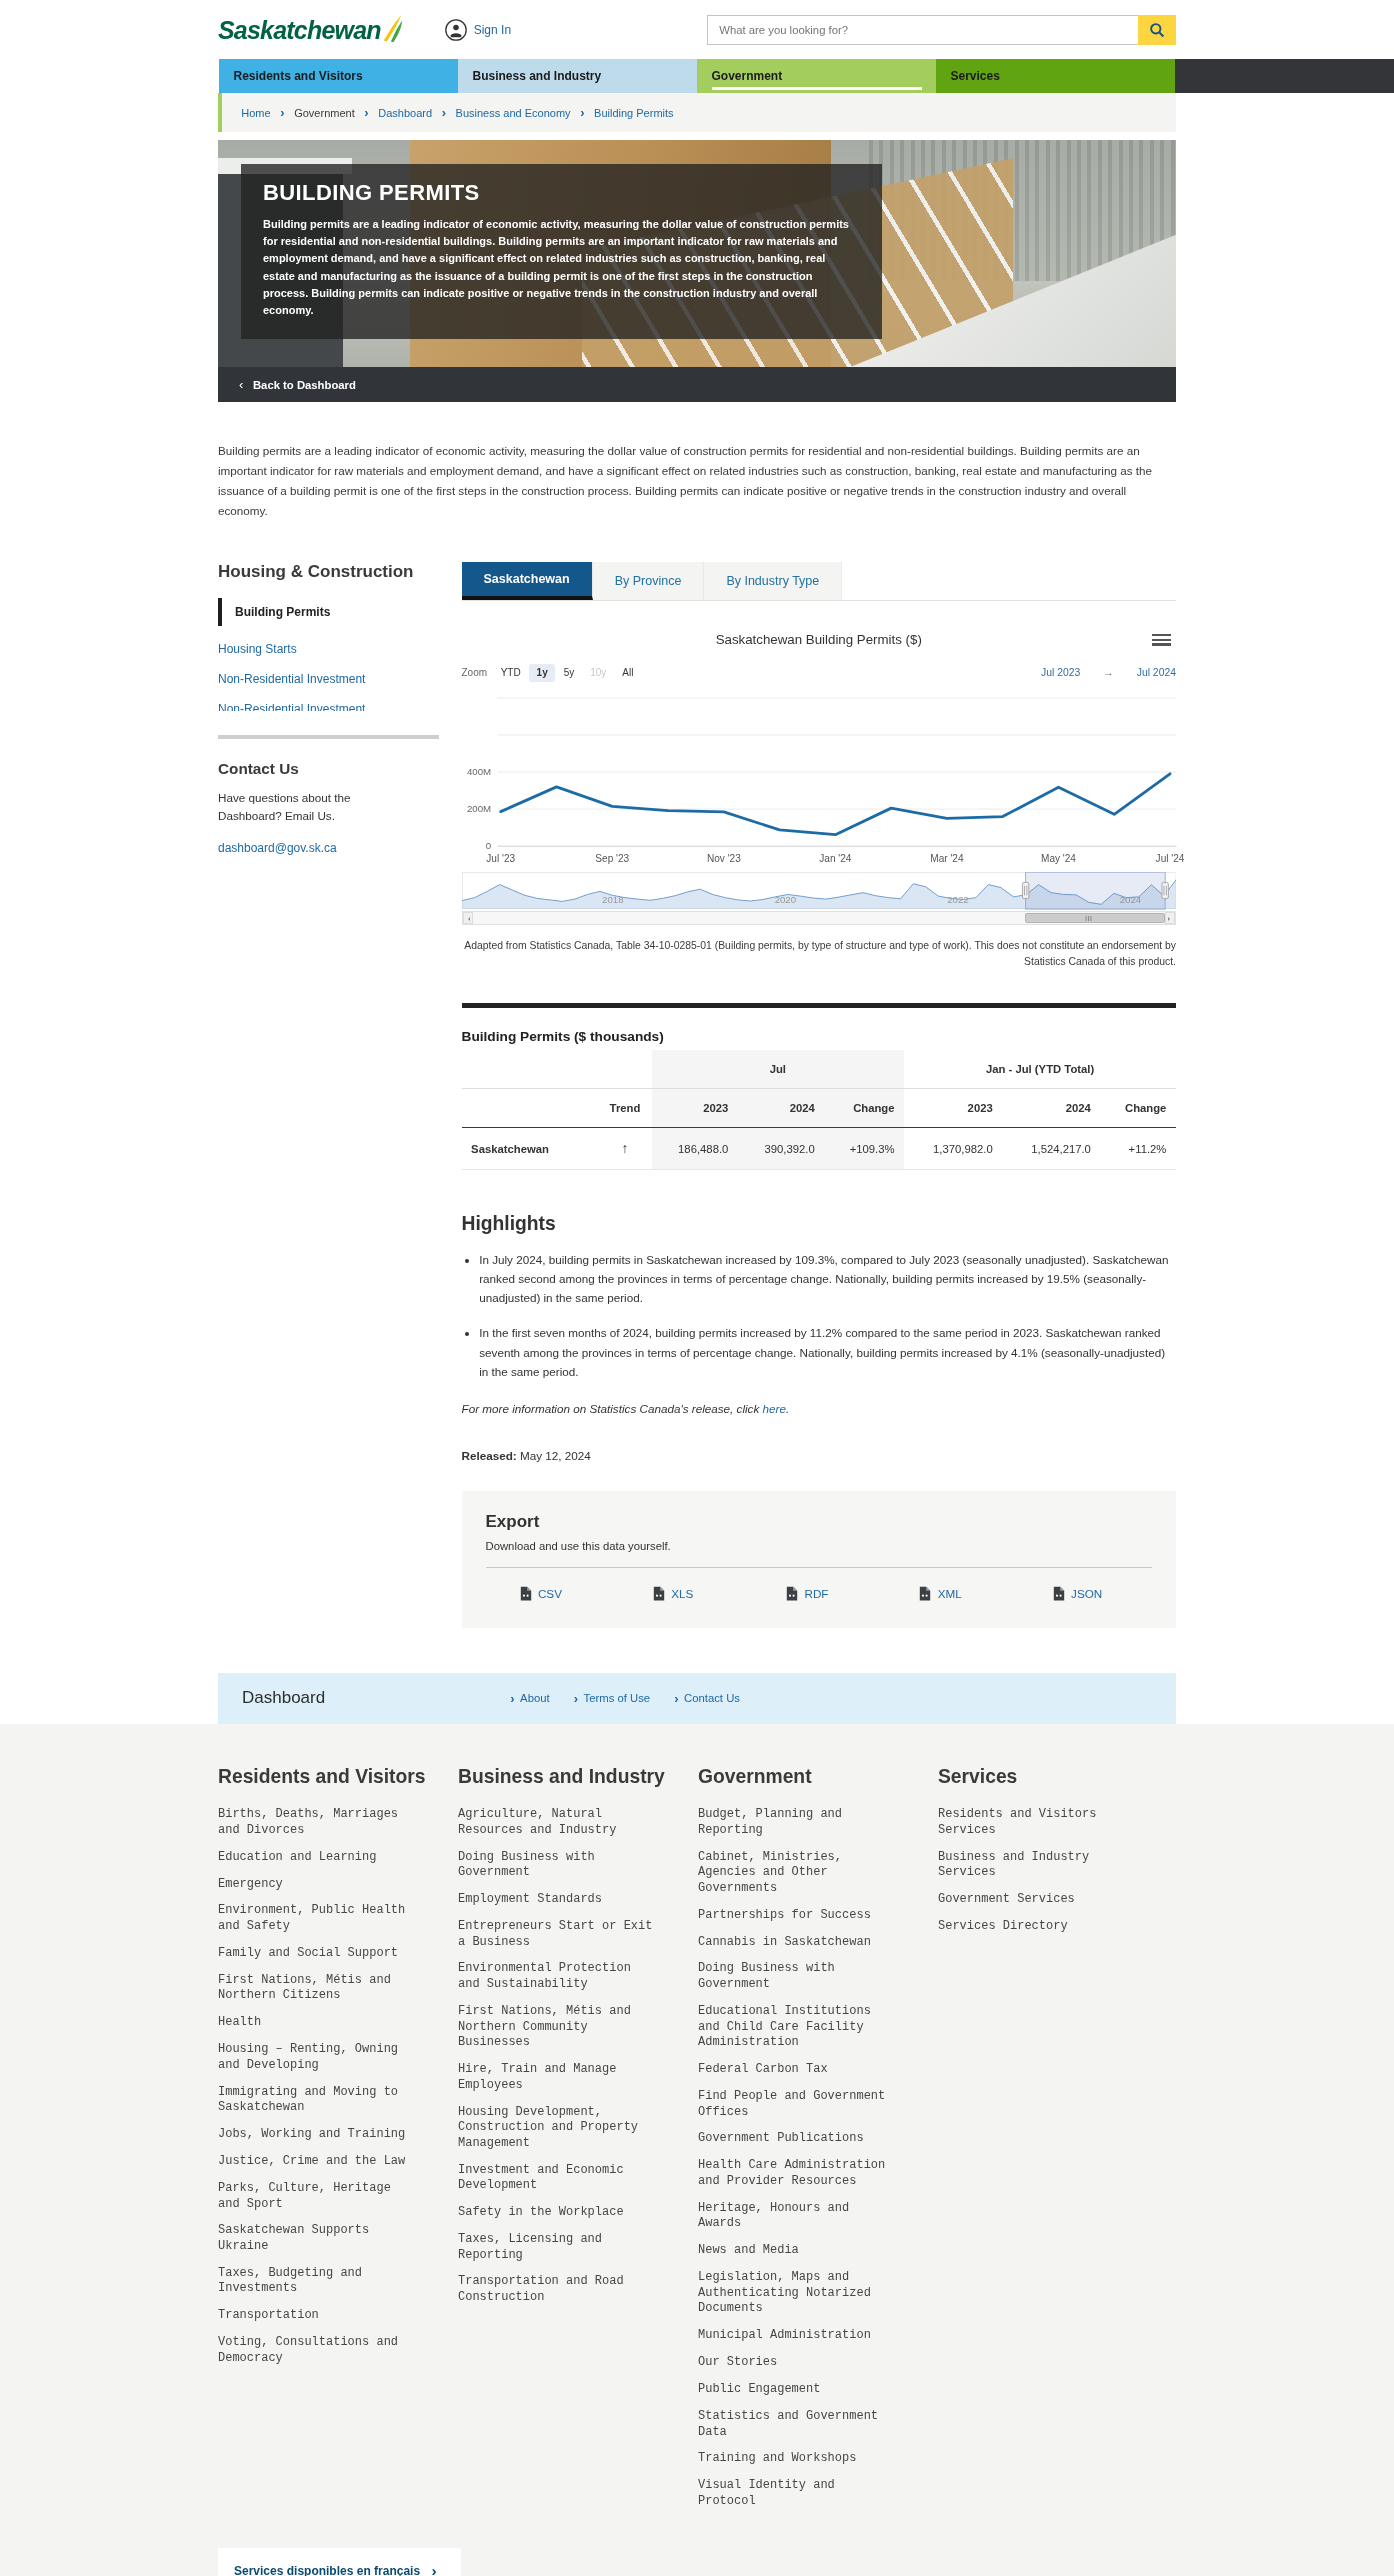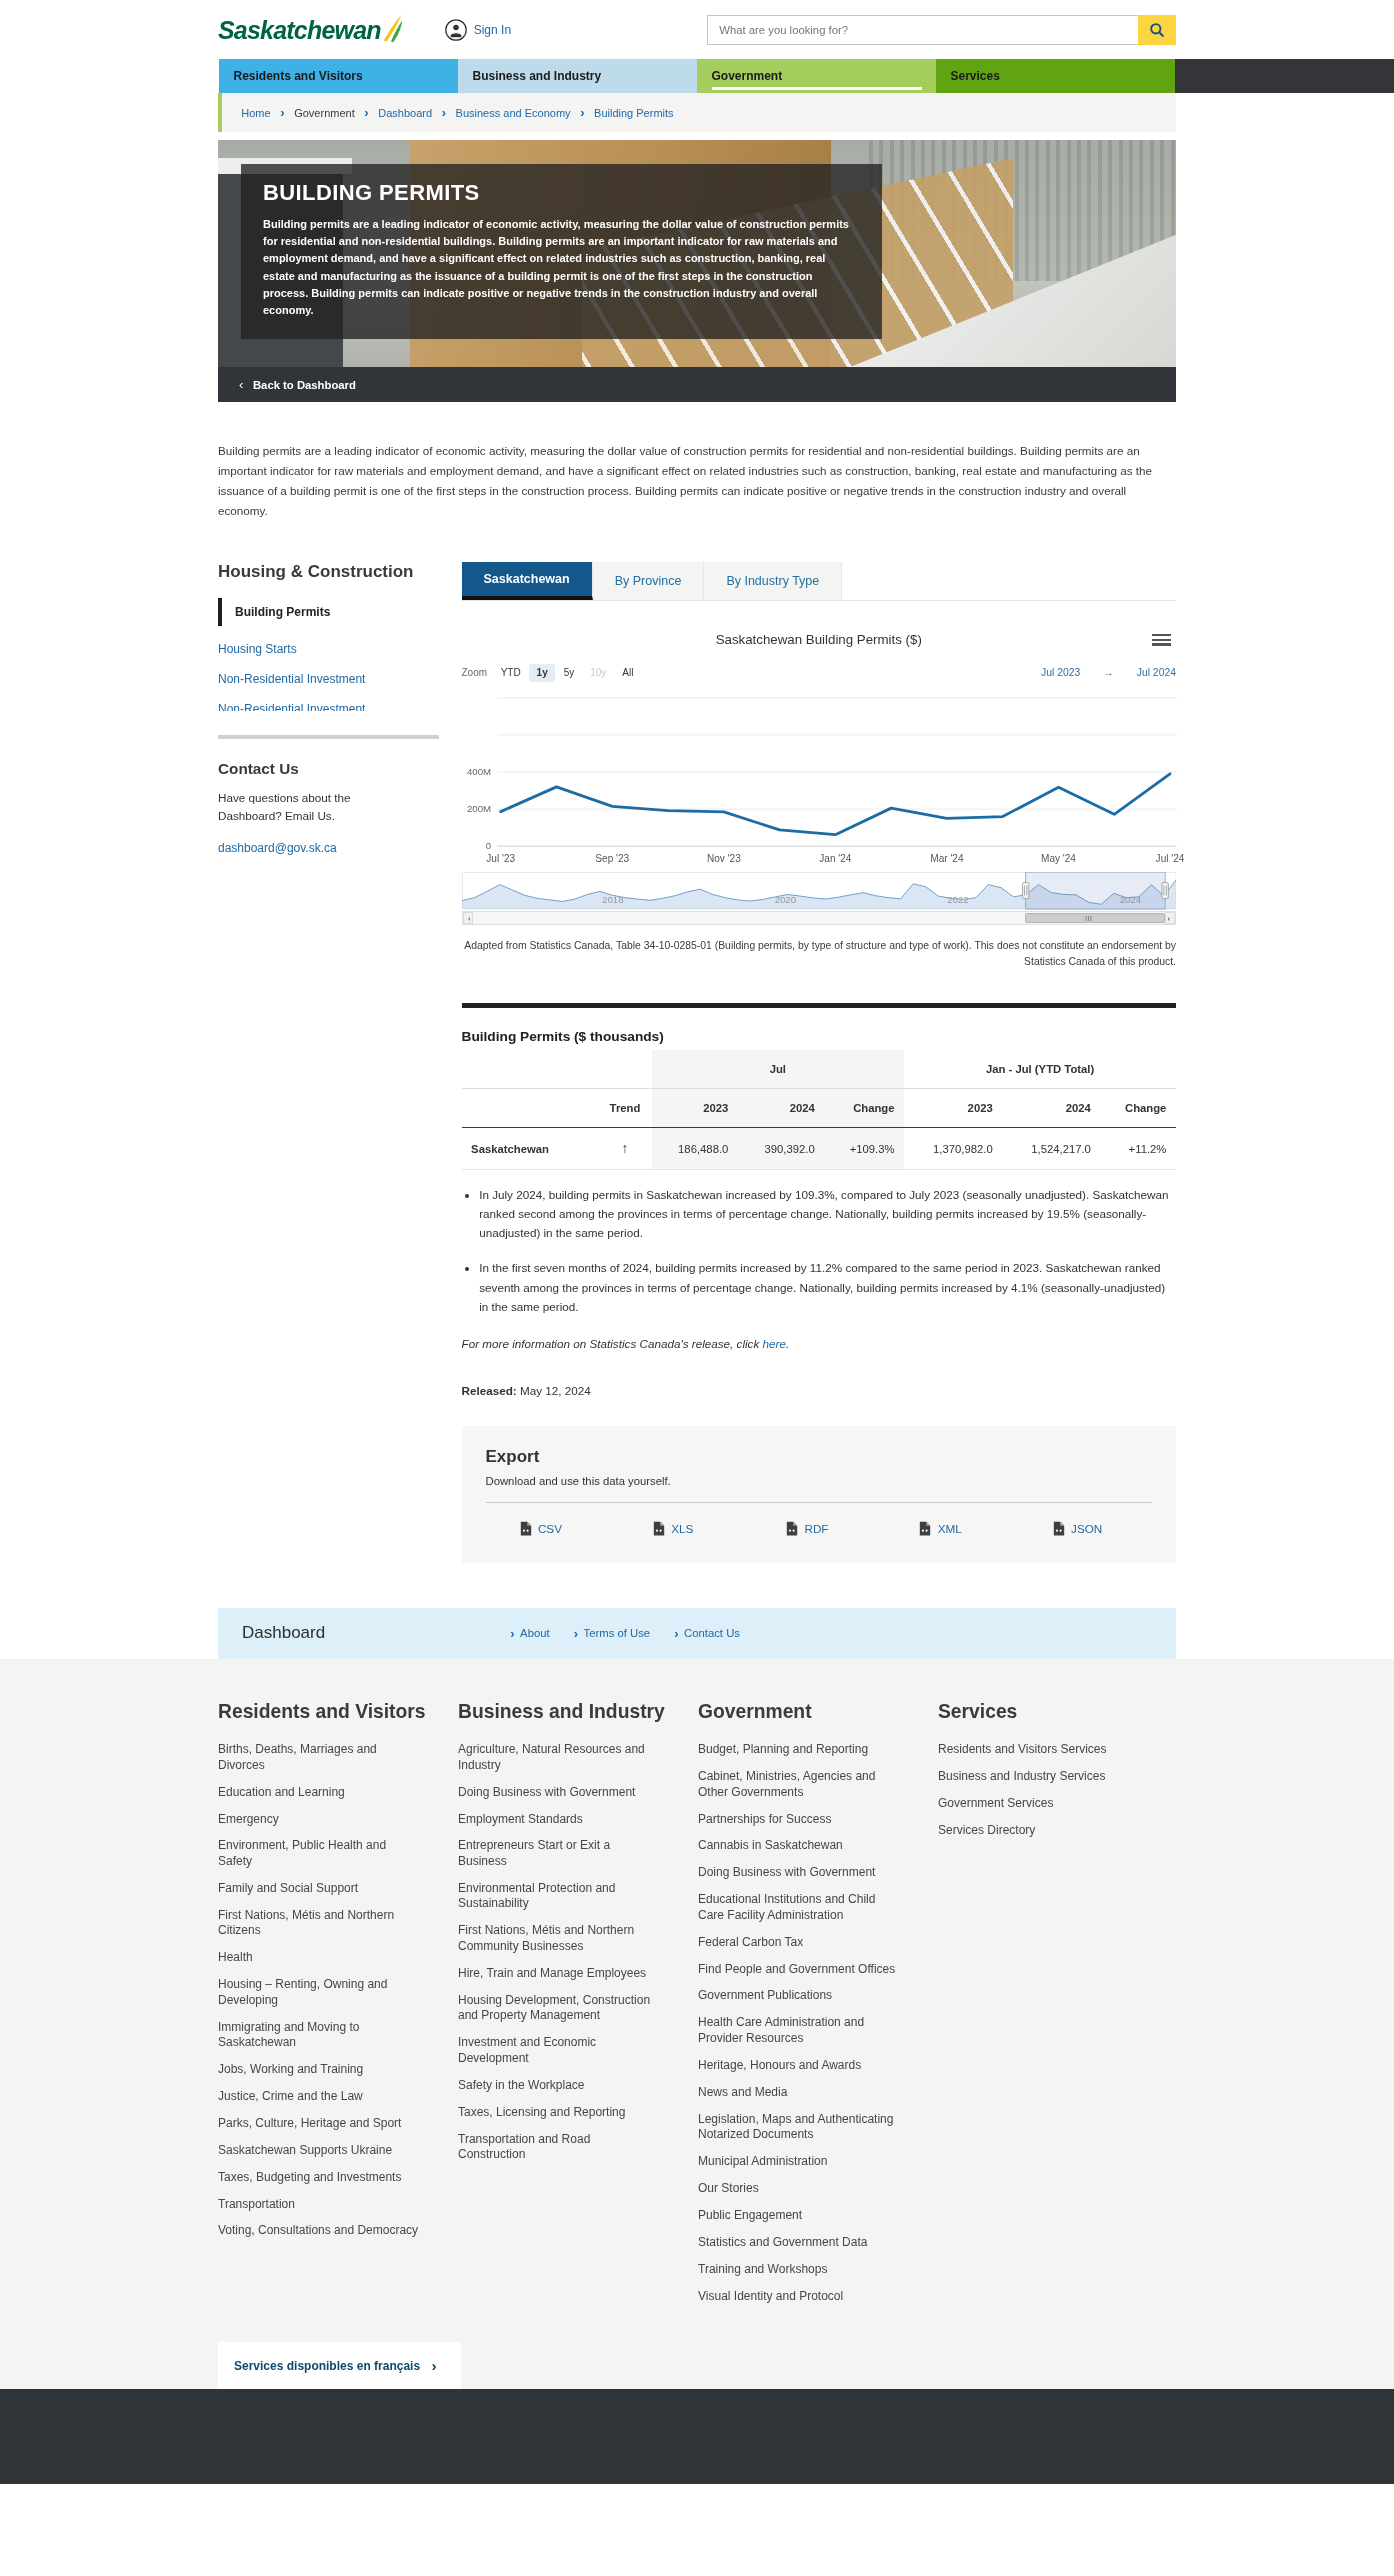--- a/index.html
+++ b/index.html
@@ -154,21 +154,21 @@
            padding:0 24px;box-sizing:border-box;}
   .dashbar .title{font-size:17px;color:#2e2e2e;}
   .dashbar .links{margin-left:185px;display:flex;gap:24px;align-items:center;}
   .dashbar .dlink{display:flex;align-items:center;gap:5.6px;color:#2069a5;font-size:11.3px;}
   .dashbar .dlink .chev{font-weight:700;font-size:13px;}
 
   
   .footer{background:#f4f4f3;margin-top:0;padding:42px 0 0;}
   .fcols{display:grid;grid-template-columns:repeat(4,240px);}
   .fcol-title{font-size:19.3px;font-weight:600;color:#3a3a3a;margin-bottom:19.3px;}
-  .flink{display:block;color:#464646;font-size:12px;line-height:1.3;margin-bottom:11.3px;width:201px;}
+  .flink{display:block;color:#464646;font-size:12px;line-height:1.3;margin-bottom:11.3px;width:201px;font-family:Liberation Mono, monospace;}
   .fr-btn{margin-top:27px;background:#fff;width:243px;height:47px;display:flex;align-items:center;
           padding-left:16px;box-sizing:border-box;gap:11.3px;color:#0c4a6e;font-size:12px;
           font-weight:700;cursor:pointer;}
   .fr-btn .chev{font-size:15.3px;}
   .darkbar{background:#2f3439;height:95px;color:#fff;}
   .darkbar .container{padding-top:22.5px;box-sizing:border-box;height:100%;}
 </style>
 </head>
 <body>
 
@@ -381,20 +381,21 @@
             <td class="r grey">390,392.0</td>
             <td class="r grey">+109.3%</td>
             <td class="r">1,370,982.0</td>
             <td class="r">1,524,217.0</td>
             <td class="r">+11.2%</td>
           </tr>
         </tbody>
       </table>
 
       <div class="hl">
+        <div class="hl-title">Highlights</div>
         <ul>
           <li>In July 2024, building permits in Saskatchewan increased by 109.3%, compared to July 2023 (seasonally unadjusted). Saskatchewan ranked second among the provinces in terms of percentage change. Nationally, building permits increased by 19.5% (seasonally-unadjusted) in the same period.</li>
           <li>In the first seven months of 2024, building permits increased by 11.2% compared to the same period in 2023. Saskatchewan ranked seventh among the provinces in terms of percentage change. Nationally, building permits increased by 4.1% (seasonally-unadjusted) in the same period.</li>
         </ul>
         <p class="moreinfo"><span>For more information on Statistics Canada's release, click </span><a>here</a><span>.</span></p>
         <p class="released"><b>Released:</b><span> May 12, 2024</span></p>
       </div>
 
       <div class="export">
         <h3>Export</h3>

